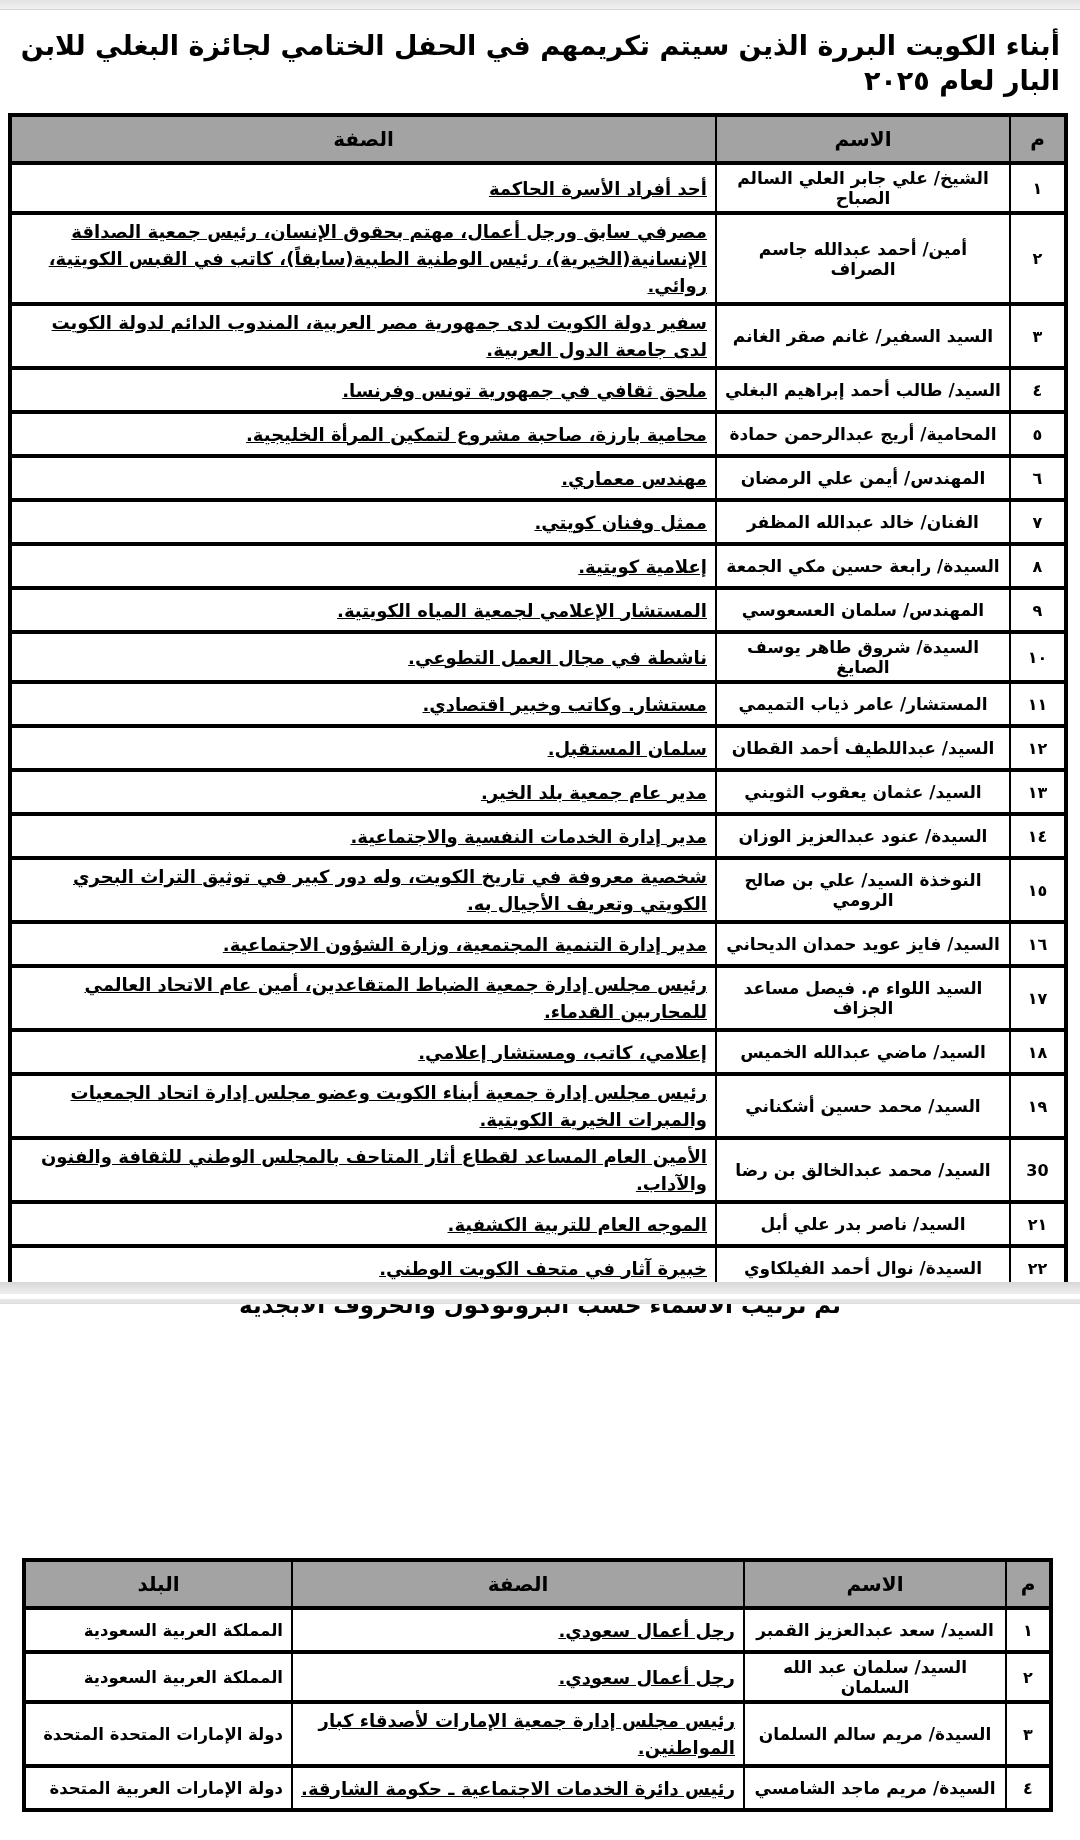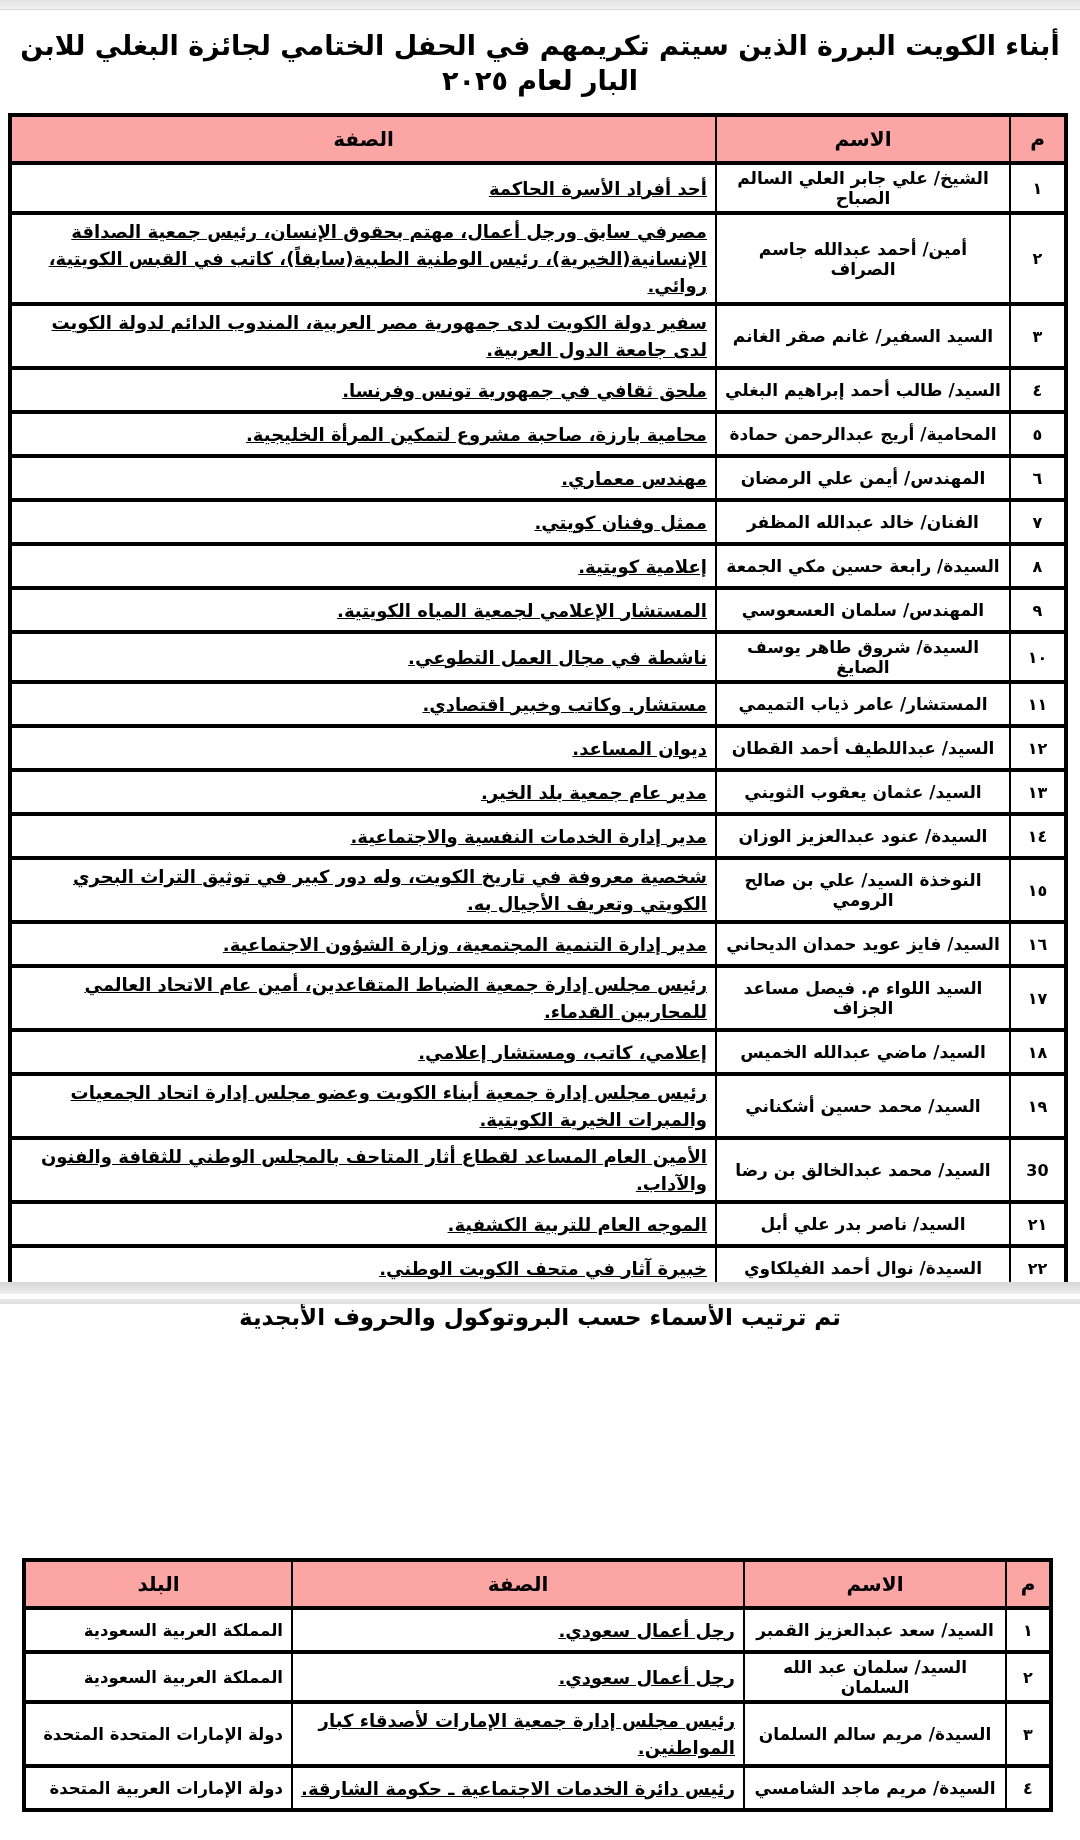--- a/index.html
+++ b/index.html
@@ -7,33 +7,33 @@
     width:1080px;height:1840px;position:relative;overflow:hidden;
     background:#ffffff;color:#000;
     font-family:"DejaVu Sans",sans-serif;font-weight:bold;
     direction:rtl;
   }
   
   .strip-top{position:absolute;top:0;left:0;width:1080px;height:9px;
     background:linear-gradient(#e3e3e3,#f1f1f1);border-bottom:1px solid #d8d8d8;}
   
   .flow1{position:absolute;top:9px;left:0;right:0;}
-  .doc-title{font-size:27px;line-height:1.3;text-align:center;margin:19px 20px 0;}
+  .doc-title{font-size:27px;line-height:1.3;text-align:right;margin:19px 20px 0;}
   table{border-collapse:collapse;table-layout:fixed;background:#fff;border:4px solid #000;}
   #t1{width:1056px;margin:15px 12px 0 12px;}
   #t2{width:1027px;margin:20px 27px 0 26px;}
   th,td{border:2px solid #000;border-top-width:4px;border-bottom-width:4px;
     overflow:hidden;vertical-align:middle;}
-  th{background:#fca5a5;font-size:20px;text-align:center;padding:7px 4px;height:30px;}
+  th{background:#a3a3a3;font-size:20px;text-align:center;padding:7px 4px;height:30px;}
   td{height:34px;padding:3px 8px;}
   td.c-num{text-align:center;font-size:16px;padding:3px 2px;}
   td.c-name{text-align:center;font-size:17px;margin-left:40px;}
   td.c-role{text-align:right;font-size:18px;line-height:1.5;text-decoration:underline;}
   td.c-country{text-align:right;font-size:16.5px;}
-  .footnote{font-size:23px;text-align:center;margin-top:12px;}
+  .footnote{font-size:23px;text-align:center;}
   
   .sep{position:absolute;top:1282px;left:0;width:1080px;}
   .sep-band{height:12px;background:linear-gradient(#d7d7d7,#efefef);}
   .sep-gap{height:5px;background:#ffffff;}
   .sep-line{height:5px;background:linear-gradient(#e9e9e9,#dddddd);}
   
   .flow2{position:absolute;top:1538px;left:0;right:0;}
 </style>
 </head>
 <body>
@@ -120,21 +120,21 @@
 
         <tr>
           <td class="c-num">١١</td>
           <td class="c-name">المستشار/ عامر ذياب التميمي</td>
           <td class="c-role">مستشار. وكاتب وخبير اقتصادي.</td>
         </tr>
 
         <tr>
           <td class="c-num">١٢</td>
           <td class="c-name">السيد/ عبداللطيف أحمد القطان</td>
-          <td class="c-role">ديوان المساعد.</td>
+          <td class="c-role">سلمان المستقبل.</td>
         </tr>
 
         <tr>
           <td class="c-num">١٣</td>
           <td class="c-name">السيد/ عثمان يعقوب الثويني</td>
           <td class="c-role">مدير عام جمعية بلد الخير.</td>
         </tr>
 
         <tr>
           <td class="c-num">١٤</td>

